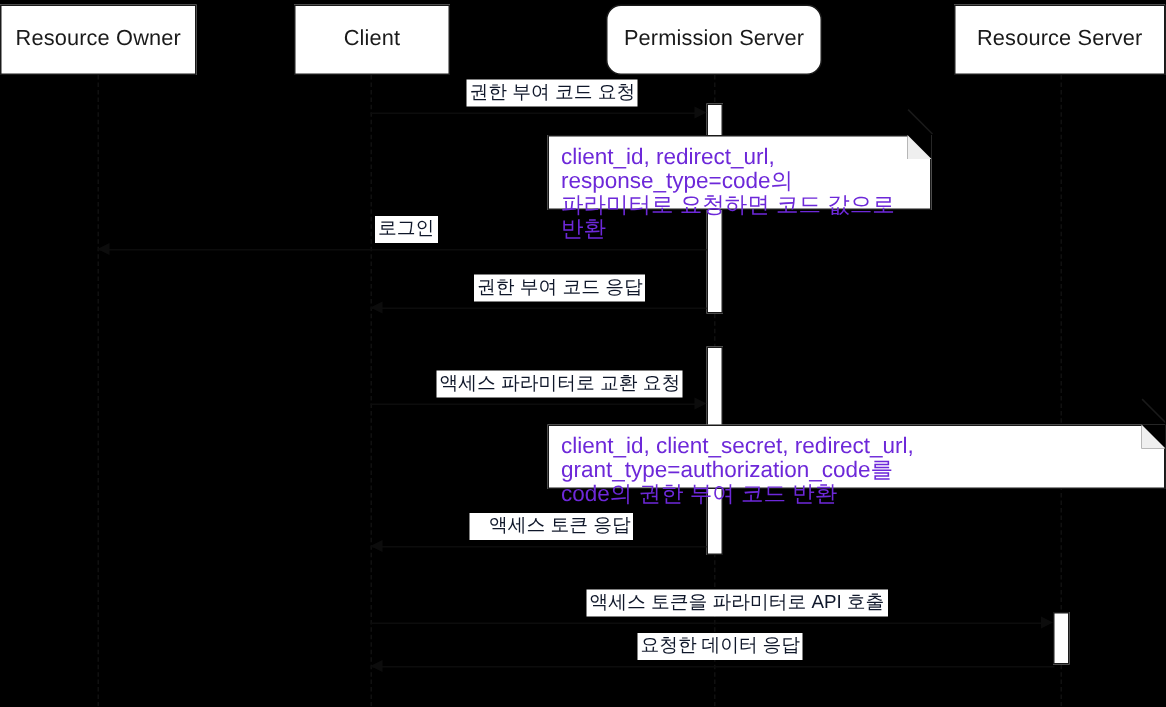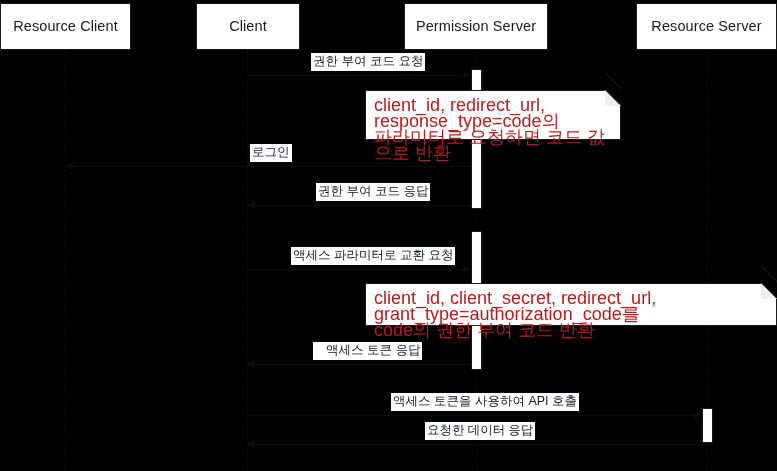--- a/index.html
+++ b/index.html
@@ -75,22 +75,22 @@
     padding: 1px 2px 2px 2px;
     white-space: nowrap;
     box-sizing: border-box;
   }
 
   
   .note {
     position: absolute;
     background: #ffffff;
     box-sizing: border-box;
-    color: #b91c1c;
-    font-size: 18px;
+    color: #6d28d9;
+    font-size: 15px;
     line-height: 16px;
   }
   .note .note-body {
     position: absolute;
     inset: 0;
     padding: 7px 9px 6px 9px;
     white-space: pre-line;
   }
   .note .note-border-main {
     position: absolute;
@@ -131,28 +131,28 @@
 <body>
 
 <div id="canvas">
 
   <div class="lifeline" style="left:65px;  top:50px; height:421px;"></div>
   <div class="lifeline" style="left:247px; top:50px; height:421px;"></div>
   <div class="lifeline" style="left:476px; top:50px; height:421px;"></div>
   <div class="lifeline" style="left:707px; top:50px; height:421px;"></div>
 
   <div class="participant" style="left:0px;   top:3px; width:131px; height:47px;">
-    <span>Resource Client</span>
+    <span>Resource Owner</span>
   </div>
 
   <div class="participant" style="left:196px; top:3px; width:104px; height:47px;text-align:right;">
     <span>Client</span>
   </div>
 
-  <div class="participant" style="left:404px; top:3px; width:144px; height:47px;">
+  <div class="participant" style="left:404px; top:3px; width:144px; height:47px;border-radius:10px;">
     <span>Permission Server</span>
   </div>
 
   <div class="participant" style="left:636px; top:3px; width:141px; height:47px;align-items:center;">
     <span>Resource Server</span>
   </div>
 
   <div class="activation" style="left:471px; top:69px; width:11px; height:140px;"></div>
   <div class="activation" style="left:471px; top:231px; width:11px; height:139px;"></div>
   <div class="activation" style="left:702px; top:408px; width:11px; height:35px;"></div>
@@ -181,21 +181,21 @@
   <div class="msg-label" style="left:311px; top:53px;">권한 부여 코드 요청</div>
 
   <div class="msg-label" style="left:250px; top:144px;">로그인</div>
 
   <div class="msg-label" style="left:316px; top:183px;">권한 부여 코드 응답</div>
 
   <div class="msg-label" style="left:291px; top:247px;">액세스 파라미터로 교환 요청</div>
 
   <div class="msg-label" style="left:313px; top:342px;padding-left:13px;">액세스 토큰 응답</div>
 
-  <div class="msg-label" style="left:391px; top:393px;">액세스 토큰을 사용하여 API 호출</div>
+  <div class="msg-label" style="left:391px; top:393px;">액세스 토큰을 파라미터로 API 호출</div>
 
   <div class="msg-label" style="left:425px; top:422px;font-family:Liberation Serif, serif;">요청한 데이터 응답</div>
 
   <div class="note" style="left:365px; top:90px; width:256px; height:50px;">
     <div class="note-border-main"></div>
     <div class="fold-mask"></div>
     <div class="fold-tri"></div>
     <div class="fold-edge"></div>
     <div class="note-body">client_id, redirect_url,
 response_type=code의

